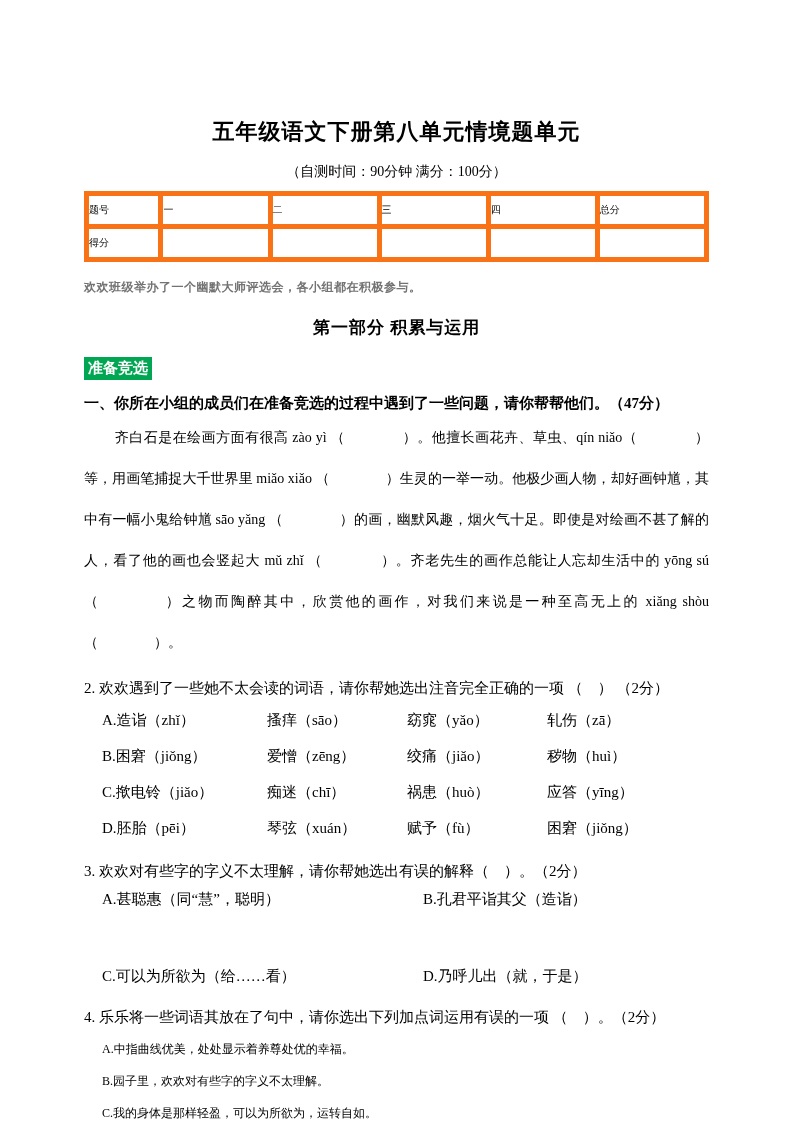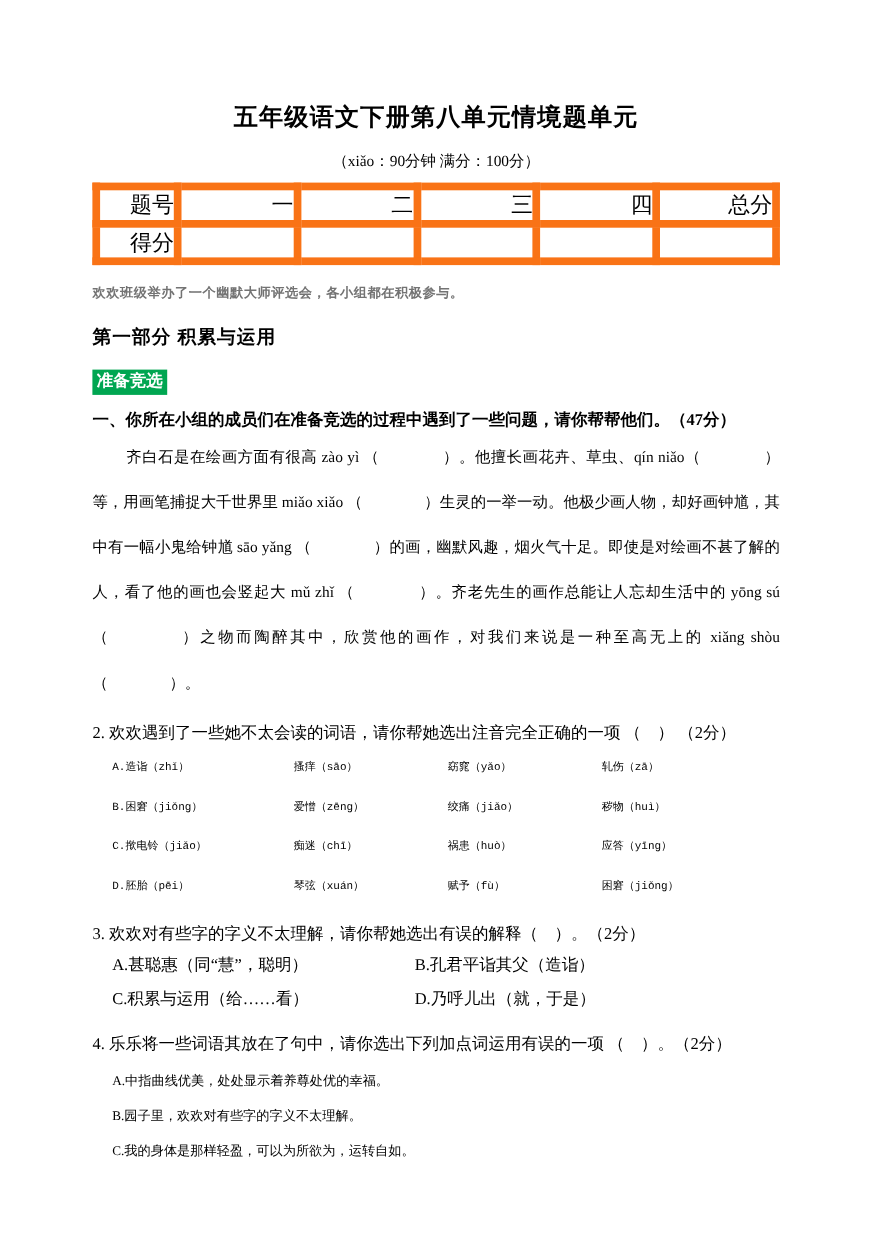--- a/index.html
+++ b/index.html
@@ -9,56 +9,57 @@
     height: 1122px;
     margin: 0 auto;
     font-family: "Liberation Serif", "DejaVu Serif", serif;
     color: #000000;
     overflow: hidden;
   }
   .page {
     width: 793px;
     height: 890px;
     padding: 92px 84px 21px 84px;
+    margin-top: 25px;
   }
   .title {
     text-align: center;
     font-size: 22px;
     font-weight: 700;
     letter-spacing: 1px;
   }
   .subtitle {
     text-align: center;
     font-size: 14px;
     margin-top: 16px;
   }
   table.score-table {
     width: 100%;
     border-collapse: collapse;
     table-layout: fixed;
     margin-top: 10px;
   }
   table.score-table td {
-    border: 7px solid #f97316;
+    border: 5px solid #f97316;
     height: 33px;
-    text-align: right;
+    text-align: left;
     vertical-align: middle;
-    font-size: 20px;
+    font-size: 10px;
   }
   table.score-table col.c0 { width: 12%; }
   .scenario {
     color: #737373;
     font-weight: 700;
     text-align: left;
     font-size: 12px;
     margin-top: 17px;
     letter-spacing: 0.5px;
   }
   .part-heading {
-    text-align: left;
+    text-align: center;
     font-size: 17px;
     font-weight: 700;
     margin-top: 20px;
     letter-spacing: 1px;
   }
   .green-label-wrap { margin-top: 18px; }
   .green-label {
     display: inline-block;
     background: #00a651;
     color: #ffffff;
@@ -82,47 +83,47 @@
     font-size: 14px;
     line-height: 41px;
     text-align: justify;
     text-indent: 2.2em;
     margin-top: 2px;
   }
   .opt-grid4 {
     display: grid;
     grid-template-columns: 165px 140px 140px 1fr;
     padding-left: 18px;
-    font-size: 10px;
+    font-size: 15px;
     line-height: 36px;
-    font-family: Liberation Mono, monospace;
   }
   .opt-grid2 {
     display: grid;
     grid-template-columns: 275px 1fr;
     padding-left: 18px;
     font-size: 15px;
     line-height: 31px;
+    gap: 46px;
   }
   .opt-list {
     padding-left: 18px;
     font-size: 12px;
     line-height: 32px;
     margin-top: 2px;
   }
   .opt-list .opt { display: block; }
 </style>
 </head>
 <body>
 
 <div class="page">
 
   <h1 class="title">五年级语文下册第八单元情境题单元</h1>
 
-  <p class="subtitle">（xiǎo：90分钟 满分：100分）</p>
+  <p class="subtitle">（自测时间：90分钟 满分：100分）</p>
 
   <table class="score-table">
     <colgroup>
       <col class="c0">
         <col>
         <col>
         <col>
         <col>
         <col>
     </colgroup>
@@ -178,21 +179,21 @@
     <span class="opt">琴弦（xuán）</span>
     <span class="opt">赋予（fù）</span>
     <span class="opt">困窘（jiǒng）</span>
   </div>
 
   <p class="stem">3. 欢欢对有些字的字义不太理解，请你帮她选出有误的解释（　）。（2分）</p>
 
   <div class="opt-grid2">
     <span class="opt">A.甚聪惠（同“慧”，聪明）</span>
     <span class="opt">B.孔君平诣其父（造诣）</span>
-    <span class="opt">C.积累与运用（给……看）</span>
+    <span class="opt">C.可以为所欲为（给……看）</span>
     <span class="opt">D.乃呼儿出（就，于是）</span>
   </div>
 
   <p class="stem">4. 乐乐将一些词语其放在了句中，请你选出下列加点词运用有误的一项 （　）。（2分）</p>
 
   <div class="opt-list">
     <span class="opt">A.中指曲线优美，处处显示着养尊处优的幸福。</span>
     <span class="opt">B.园子里，欢欢对有些字的字义不太理解。</span>
     <span class="opt">C.我的身体是那样轻盈，可以为所欲为，运转自如。</span>
   </div>

